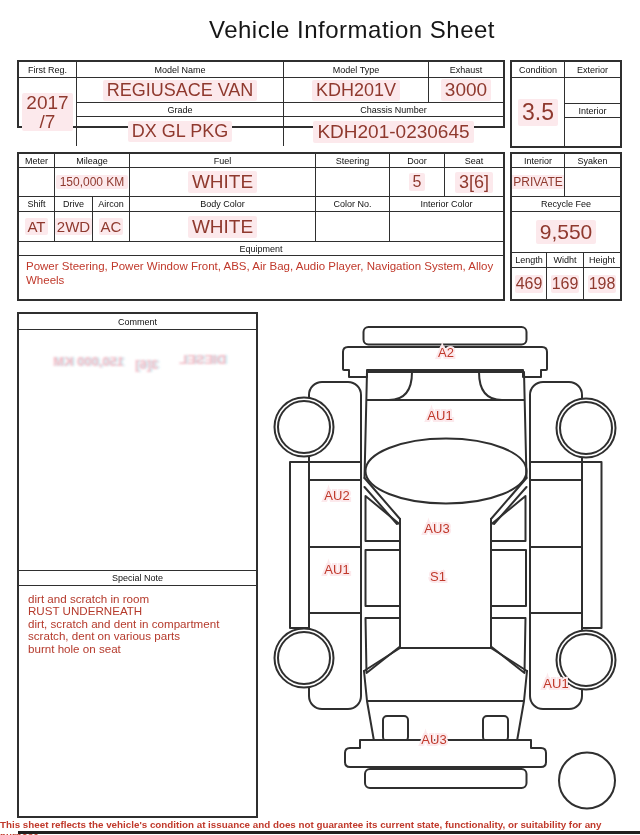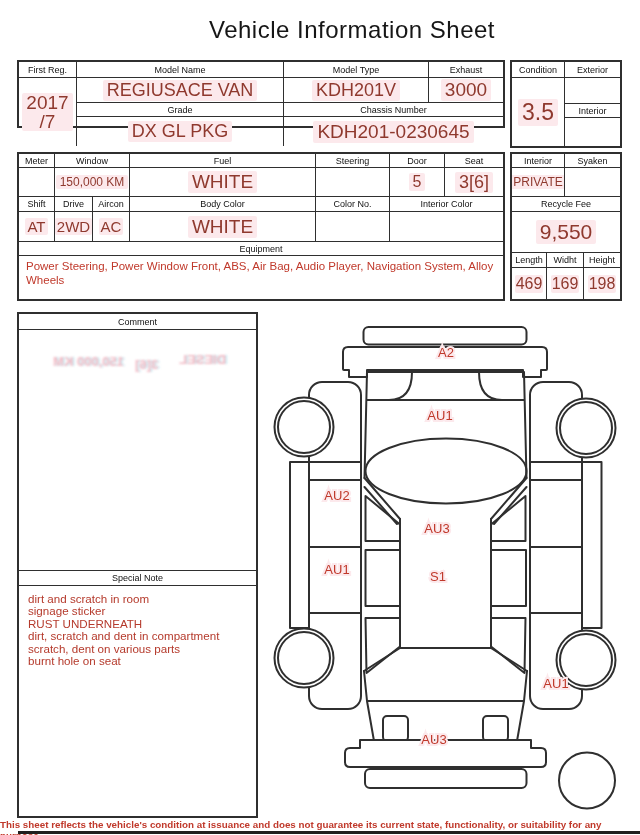--- a/index.html
+++ b/index.html
@@ -91,21 +91,21 @@
     </div>
   <div class="cell bb" style="grid-area:2/2/3/3"></div>
   <div class="cell hdr bb" style="grid-area:3/2/4/3">Interior</div>
   <div class="cell" style="grid-area:4/2/5/3"></div>
 </div>
 
 <div class="grid" id="t2l" style="left:17px;top:152px;width:488px;height:149px;
             grid-template-columns:36px 38px 37px 186px 74px 55px 58px;
             grid-template-rows:14px 29px 15px 30px 14px 43px;">
   <div class="cell hdr br bb" style="grid-area:1/1/2/2">Meter</div>
-  <div class="cell hdr br bb" style="grid-area:1/2/2/4">Window</div>
+  <div class="cell hdr br bb" style="grid-area:1/2/2/4">Mileage</div>
   <div class="cell hdr br bb" style="grid-area:1/4/2/5">Fuel</div>
   <div class="cell hdr br bb" style="grid-area:1/5/2/6">Steering</div>
   <div class="cell hdr br bb" style="grid-area:1/6/2/7">Door</div>
   <div class="cell hdr bb" style="grid-area:1/7/2/8">Seat</div>
 
   <div class="cell br bb" style="grid-area:2/1/3/2"></div>
   <div class="cell val s12 br bb" style="grid-area:2/2/3/4">
       <span class="halo">150,000 KM</span>
     </div>
   <div class="cell val s19 br bb" style="grid-area:2/4/3/5">
@@ -173,21 +173,20 @@
 </div>
 
 <div id="cbox">
   <div class="boxhead">Comment</div>
   <span class="ghost" style="left:34px;top:40px;">150,000 KM</span>
   <span class="ghost" style="left:116px;top:43px;">3[6]</span>
   <span class="ghost" style="left:160px;top:38px;">DIESEL</span>
   <div id="shead">Special Note</div>
   <div id="notes">
     <div>dirt and scratch in room</div>
-    <div>signage sticker</div>
     <div>RUST UNDERNEATH</div>
     <div>dirt, scratch and dent in compartment</div>
     <div>scratch, dent on various parts</div>
     <div>burnt hole on seat</div>
   </div>
 </div>
 
 <svg id="car-svg" width="377" height="505" viewBox="263 315 377 505" xmlns="http://www.w3.org/2000/svg">
 
   <rect class="wh" x="290" y="462" width="19.5" height="166"></rect>

